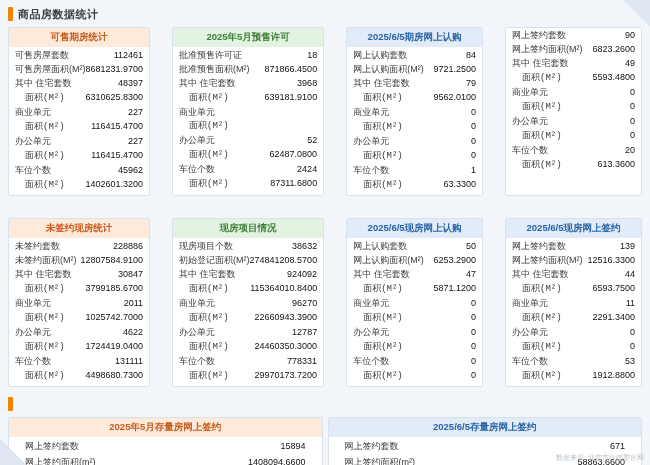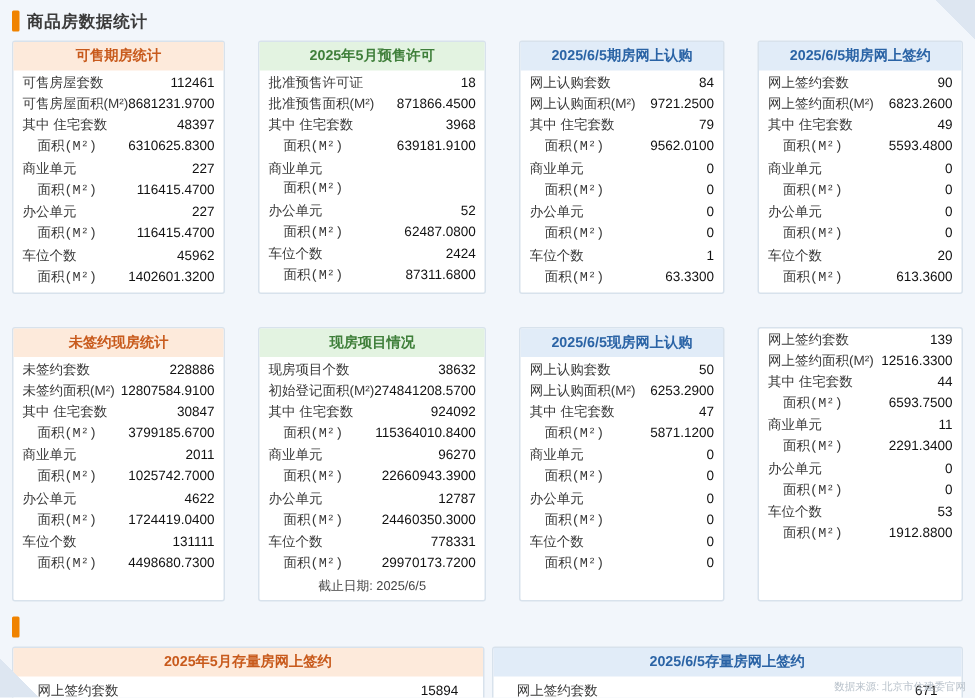--- a/index.html
+++ b/index.html
@@ -224,21 +224,20 @@
         <div class="row">
           <span class="k">车位个数</span>
           <span class="v">1</span>
         </div>
         <div class="row indent">
           <span class="k">面积(M²)</span>
           <span class="v">63.3300</span>
         </div>
       </div>
       <div class="card">
-        <div class="card-title t-blue">2025/6/5期房网上签约</div>
         <div class="row">
           <span class="k">网上签约套数</span>
           <span class="v">90</span>
         </div>
         <div class="row">
           <span class="k">网上签约面积(M²)</span>
           <span class="v">6823.2600</span>
         </div>
         <div class="row">
           <span class="k">其中  住宅套数</span>
@@ -351,21 +350,20 @@
           <span class="v">24460350.3000</span>
         </div>
         <div class="row">
           <span class="k">车位个数</span>
           <span class="v">778331</span>
         </div>
         <div class="row indent">
           <span class="k">面积(M²)</span>
           <span class="v">29970173.7200</span>
         </div>
-        <div class="note">截止日期: 2025/6/5</div>
       </div>
       <div class="card">
         <div class="card-title t-blue">2025/6/5现房网上认购</div>
         <div class="row">
           <span class="k">网上认购套数</span>
           <span class="v">50</span>
         </div>
         <div class="row">
           <span class="k">网上认购面积(M²)</span>
           <span class="v">6253.2900</span>
@@ -397,20 +395,21 @@
         <div class="row">
           <span class="k">车位个数</span>
           <span class="v">0</span>
         </div>
         <div class="row indent">
           <span class="k">面积(M²)</span>
           <span class="v">0</span>
         </div>
       </div>
       <div class="card">
+        <div class="card-title t-blue">2025/6/5现房网上签约</div>
         <div class="row">
           <span class="k">网上签约套数</span>
           <span class="v">139</span>
         </div>
         <div class="row">
           <span class="k">网上签约面积(M²)</span>
           <span class="v">12516.3300</span>
         </div>
         <div class="row">
           <span class="k">其中  住宅套数</span>

